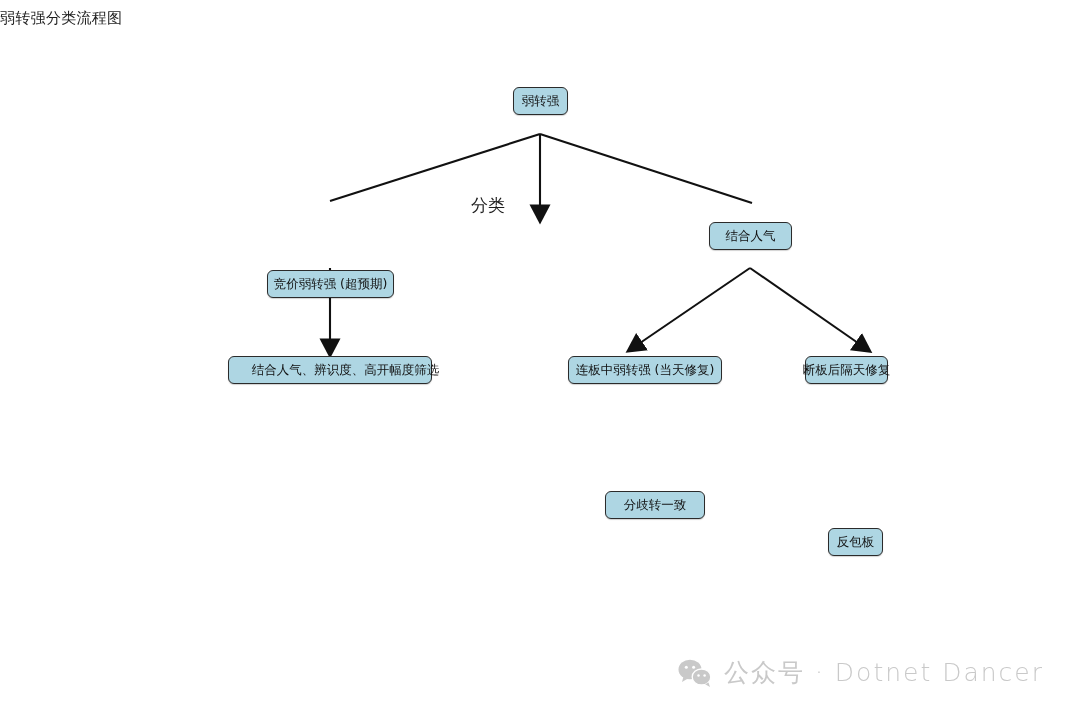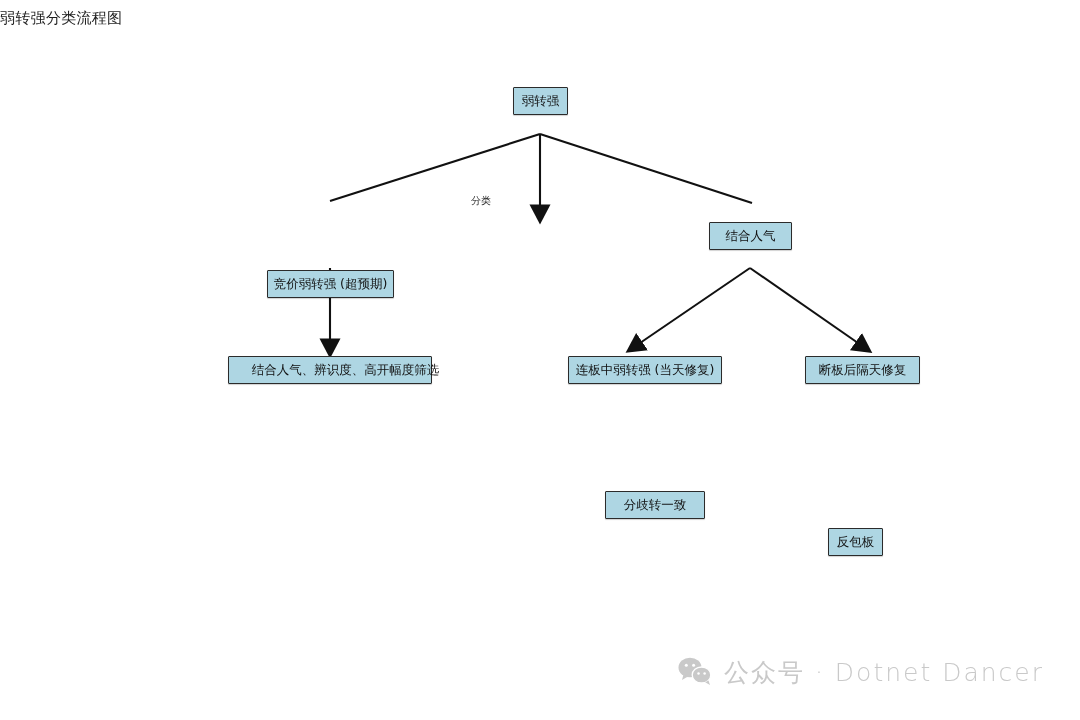--- a/index.html
+++ b/index.html
@@ -35,43 +35,44 @@
     color: #1d1d1d;
     letter-spacing: 0.3px;
   }
 
   
   .node {
     position: absolute;
     box-sizing: border-box;
     background: #aed6e3;
     border: 1.6px solid #2b2b2b;
-    border-radius: 1px;
+    border-radius: 6px;
     display: flex;
     align-items: center;
     justify-content: center;
     font-size: 12.5px;
     line-height: 1;
     color: #111111;
     white-space: nowrap;
     box-shadow: 0 1px 1px rgba(0,0,0,0.18);
     padding: 0 9px;
   }
 
   .edge-label {
     position: absolute;
-    font-size: 10px;
+    font-size: 17px;
     color: #1d1d1d;
     white-space: nowrap;
   }
 
   
   .watermark {
     position: absolute;
     display: flex;
+    align-items: center;
     gap: 12px;
     color: #c9c9c9;
   }
   .watermark-text {
     font-size: 25px;
     letter-spacing: 2px;
     color: #c9c9c9;
     white-space: nowrap;
     font-weight: 300;
   }
@@ -116,21 +117,21 @@
 </div>
 
 <div class="node" style="left:228px; top:356px; width:204px; height:28px;padding-left:40px;">
   <span>结合人气、辨识度、高开幅度筛选</span>
 </div>
 
 <div class="node" style="left:568px; top:356px; width:154px; height:28px;">
   <span>连板中弱转强 (当天修复)</span>
 </div>
 
-<div class="node" style="left:805px; top:356px; width:115px; height:28px;">
+<div class="node" style="left:805px; top:356px; width:83px; height:28px;">
   <span>断板后隔天修复</span>
 </div>
 
 <div class="node" style="left:605px; top:491px; width:100px; height:28px;">
   <span>分歧转一致</span>
 </div>
 
 <div class="node" style="left:828px; top:491px; width:55px; height:28px;margin-top:37px;">
   <span>反包板</span>
 </div>

